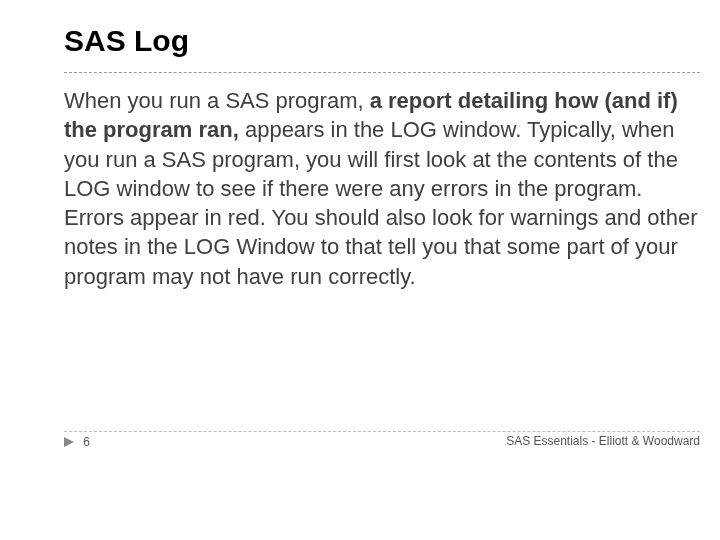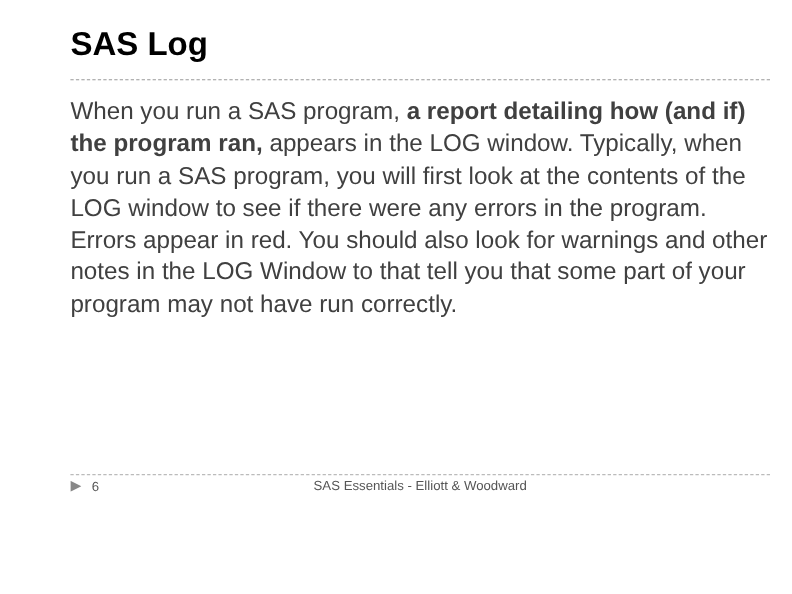--- a/index.html
+++ b/index.html
@@ -75,21 +75,21 @@
   }
   .page-num {
     display: inline-block;
     vertical-align: middle;
     color: #555;
   }
   .footer-center {
     position: absolute;
     left: 0;
     right: 0;
-    text-align: center;
+    text-align: right;
     top: 0;
     color: #555;
     font-size: 12px;
   }
 </style>
 </head>
 <body>
 
 <div class="slide">
 

